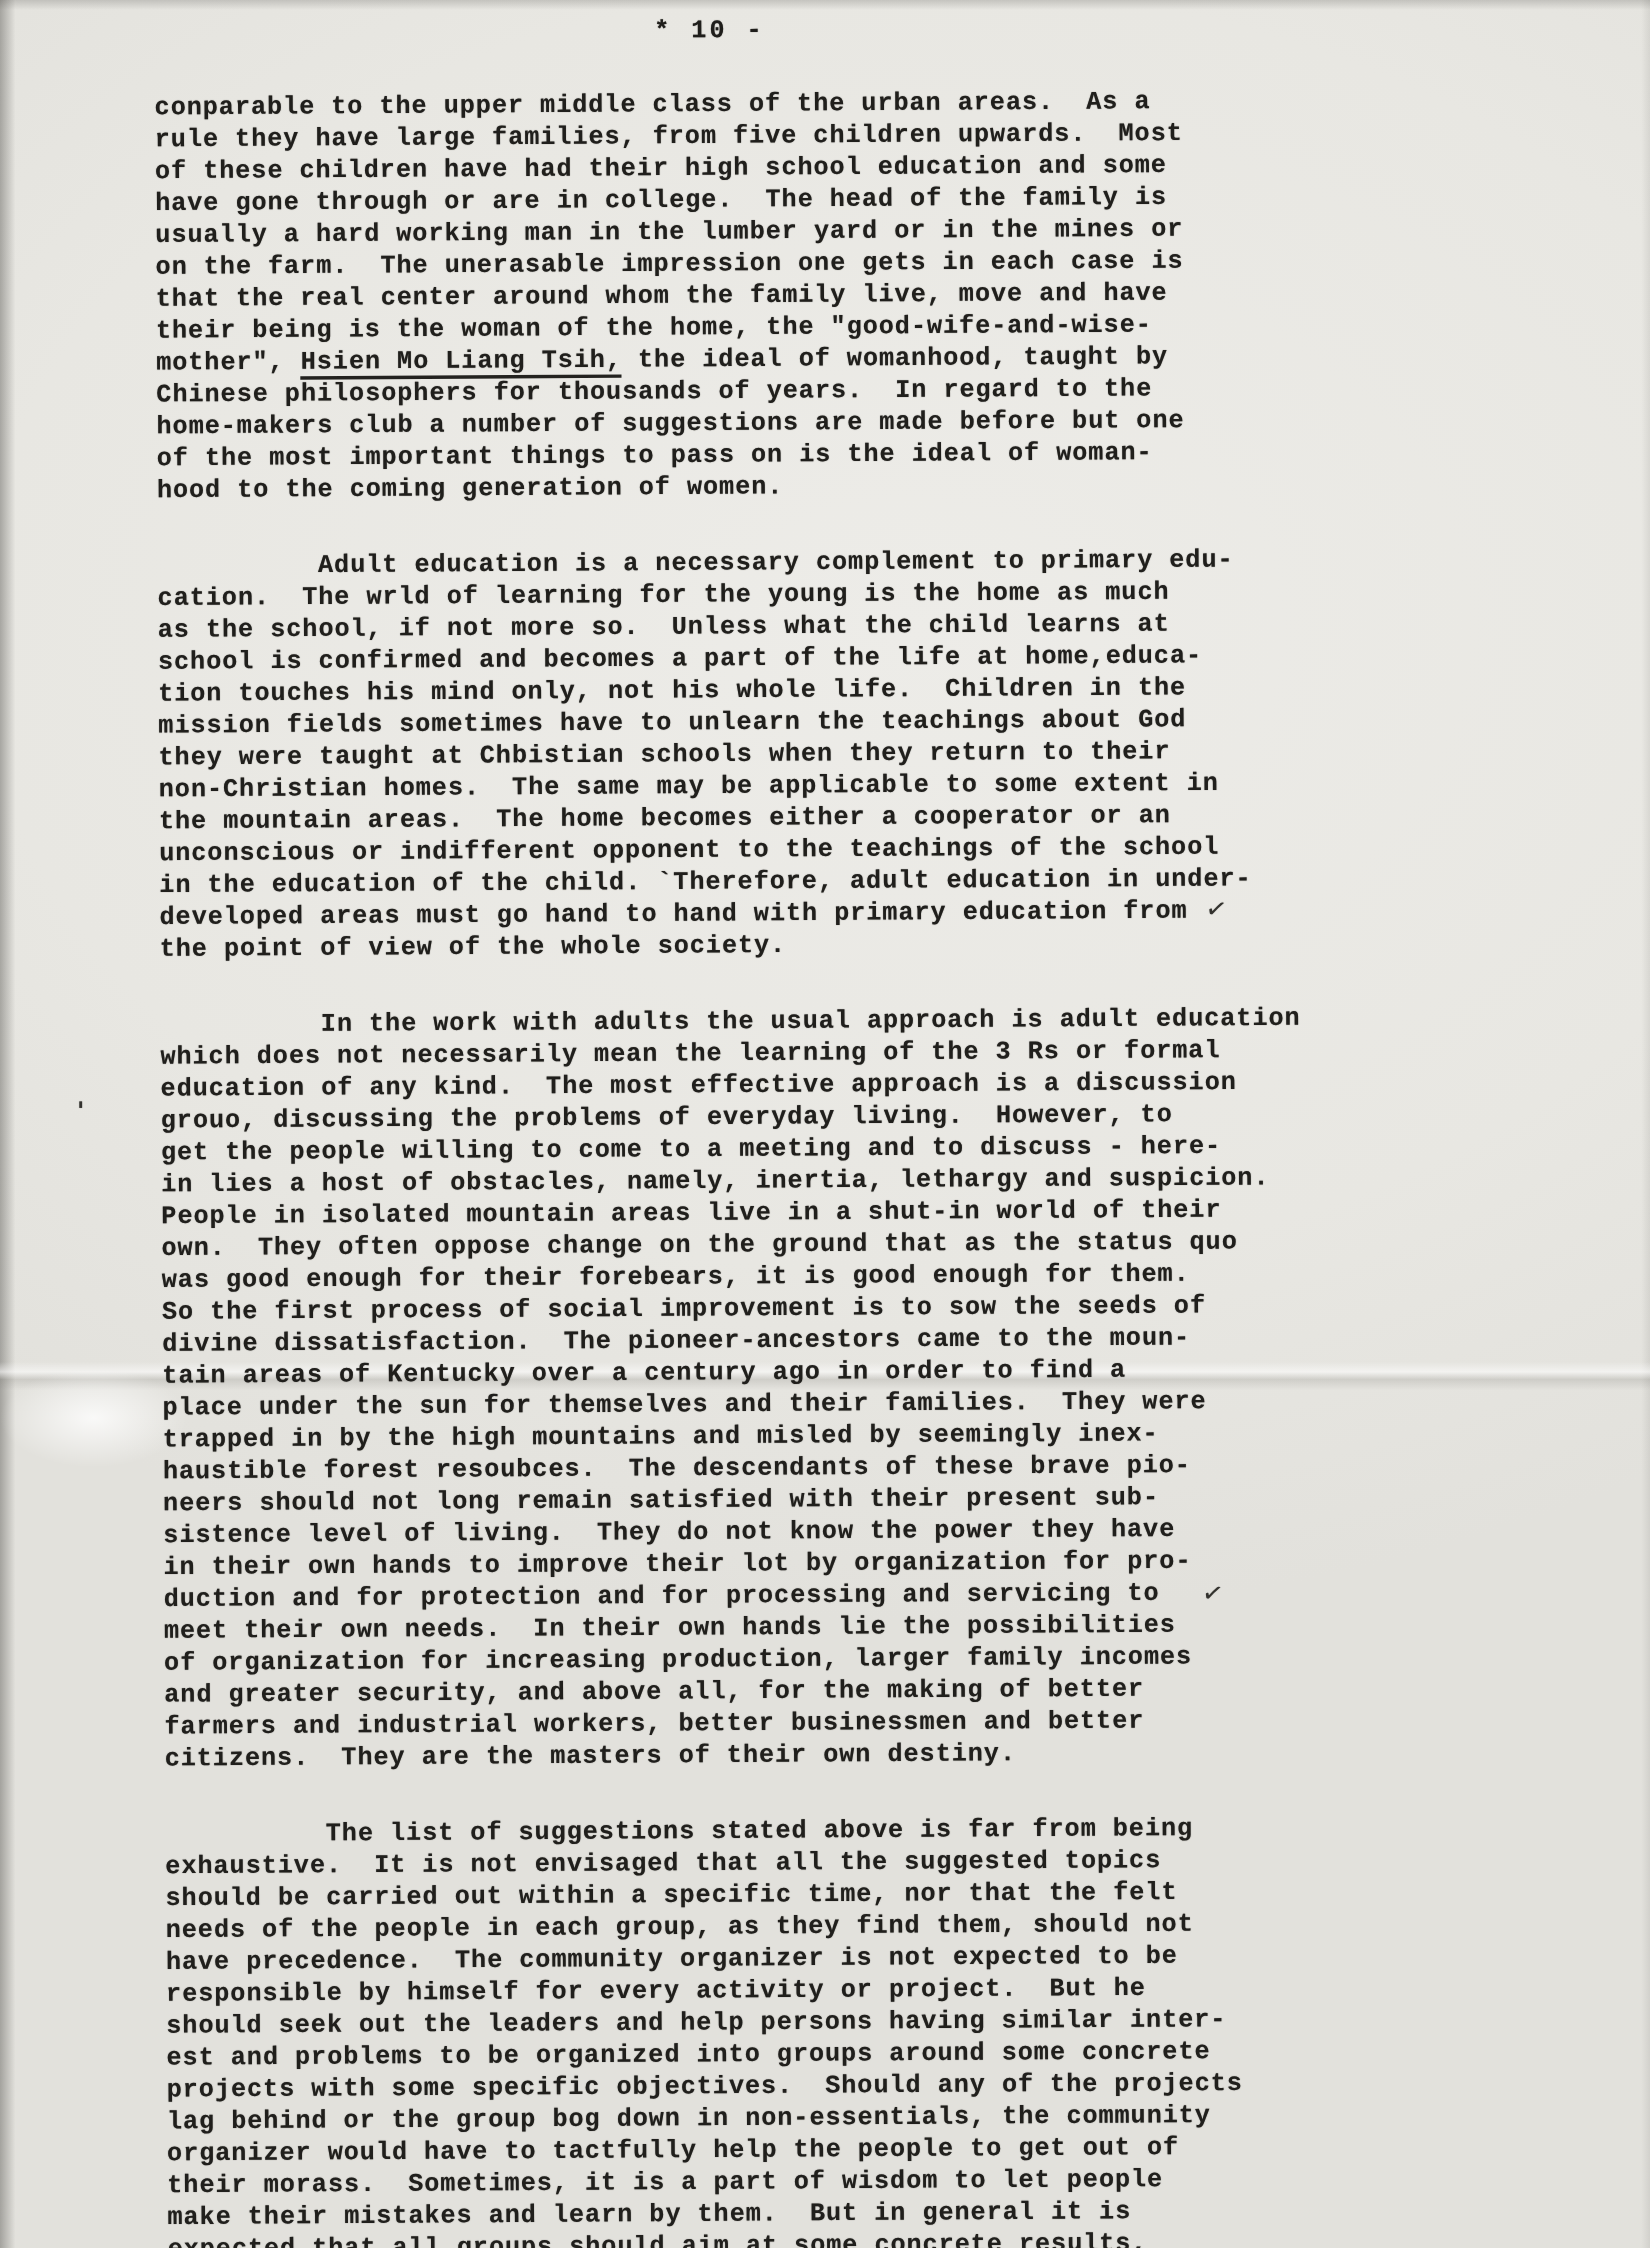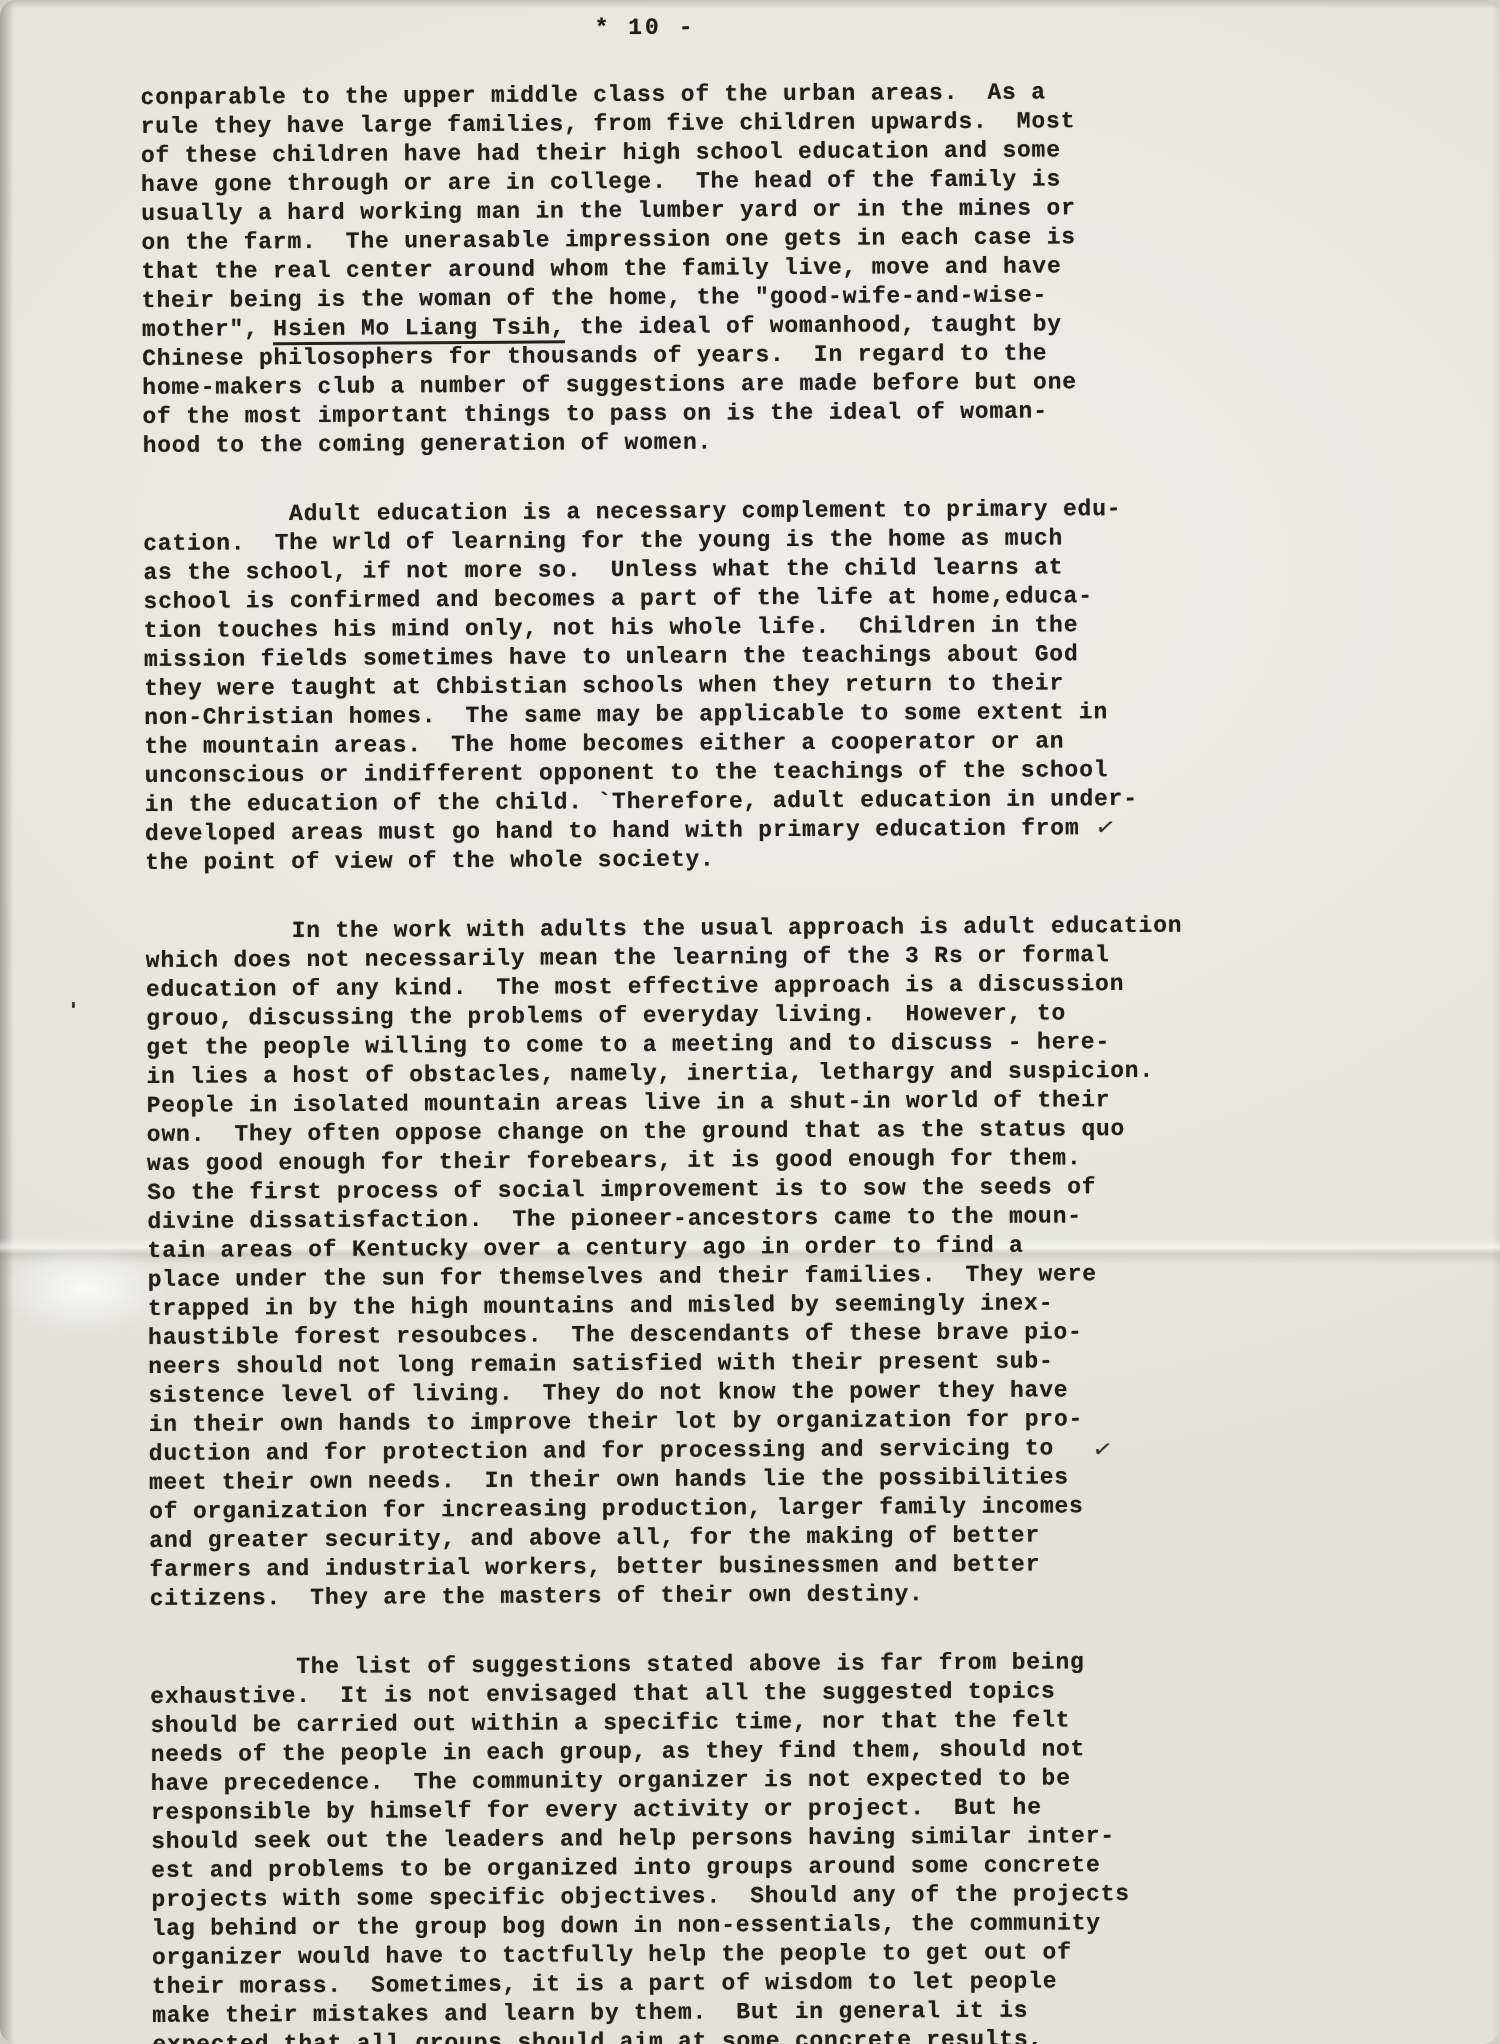--- a/index.html
+++ b/index.html
@@ -6,21 +6,20 @@
   .page{
     position:relative;
     width:1500px;height:2044px;
     overflow:hidden;
     background:
       linear-gradient(90deg, rgba(70,69,65,.40), rgba(70,69,65,0) 14px),
       linear-gradient(180deg, rgba(70,69,65,.22), rgba(70,69,65,0) 9px),
       linear-gradient(270deg, rgba(70,69,65,.10), rgba(70,69,65,0) 8px),
       radial-gradient(1300px 900px at 55% 28%, #edecE8, #e8e7e2 65%, #e2e1dc);
     font-family:"Liberation Mono","DejaVu Sans Mono",monospace;
-    border-radius:17px;
   }
   .content{
     position:absolute;left:140px;top:14px;width:1080px;
     transform:rotate(-0.35deg);
     transform-origin:60% 0;
   }
   .pageno{
     text-align:center;margin-left:-70px;margin-bottom:32px;
     font-size:23px;font-weight:700;letter-spacing:3px;
     color:#1f1e1b;text-shadow:0 0 1px rgba(31,30,27,.6);

